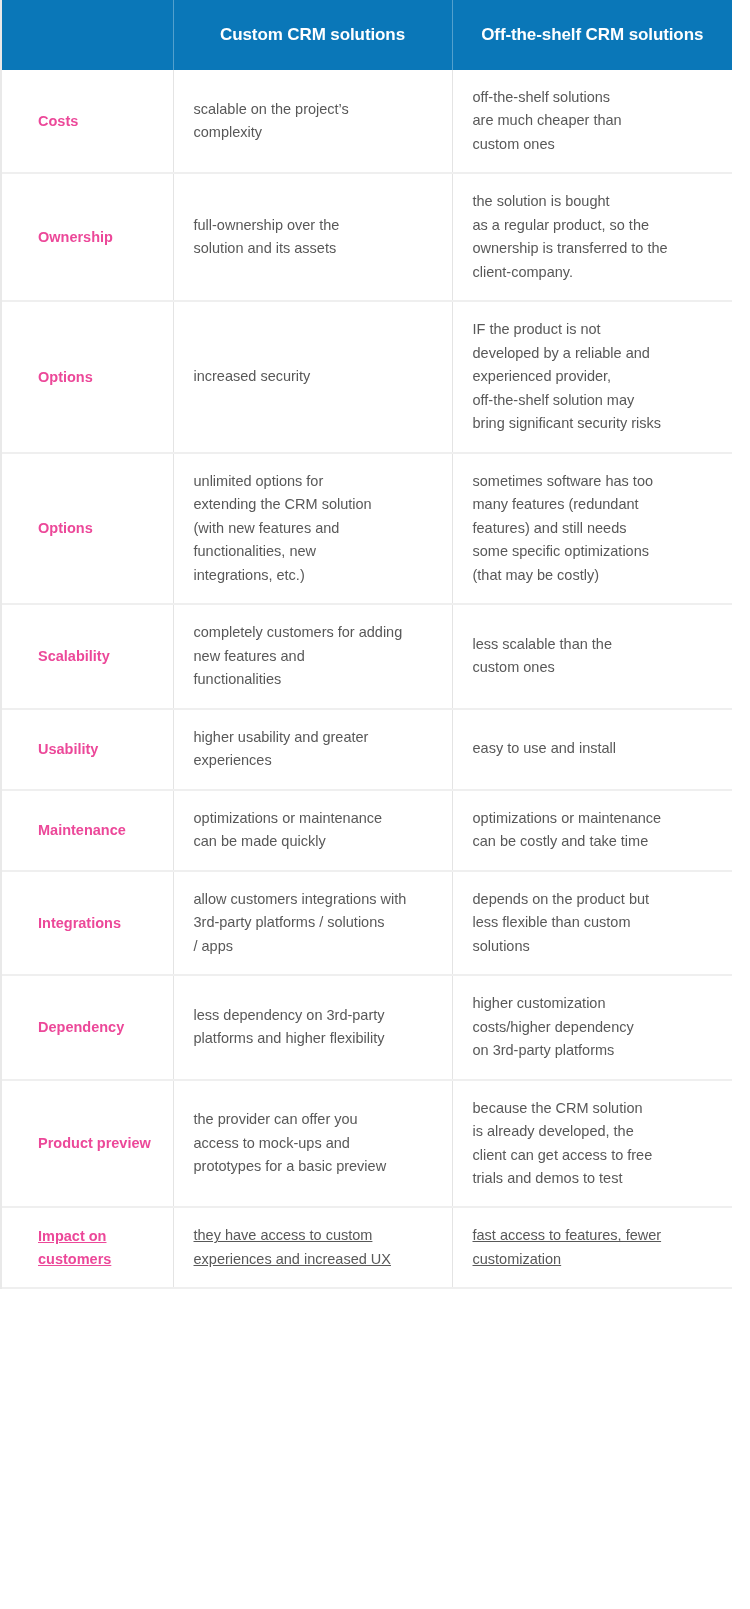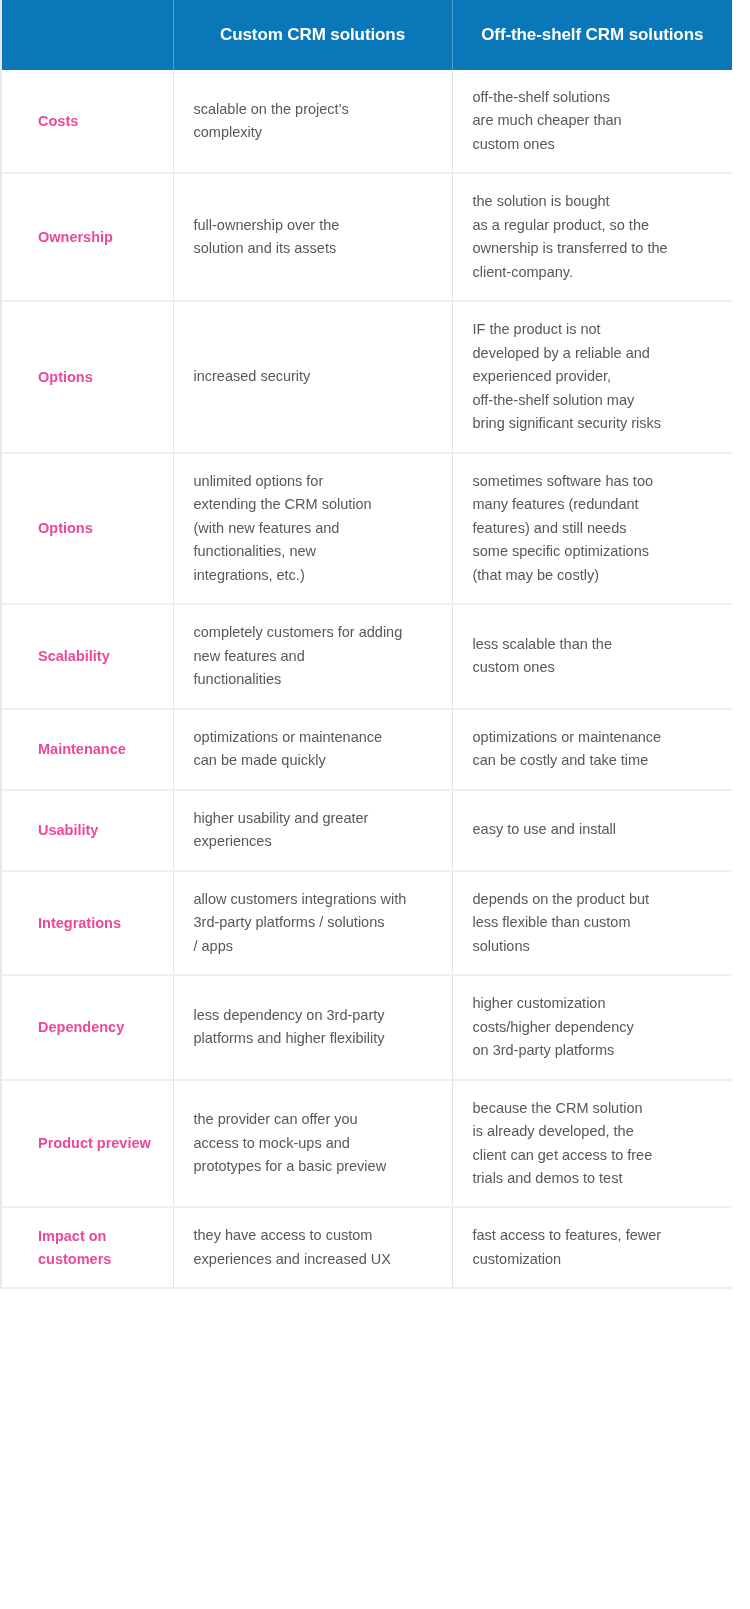--- a/index.html
+++ b/index.html
@@ -86,20 +86,21 @@
   tbody td.val {
     color: #585858;
     font-size: 14.5px;
     line-height: 1.62;
     padding: 16px 14px 16px 20px;
     border-left: 1px solid #e4e4e4;
   }
 
   tbody tr:last-child td {
     border-bottom: 2px solid #efefef;
+    text-decoration: underline;
   }
 
   .cell-text {
     display: block;
     white-space: pre-line;
   }
 </style>
 </head>
 <body>
 
@@ -191,41 +192,41 @@
 new features and
 functionalities</span>
             </td>
             <td class="val">
               <span class="cell-text">less scalable than the
 custom ones</span>
             </td>
           </tr>
           <tr>
             <td class="label">
+              <span class="cell-text">Usability</span>
+            </td>
+            <td class="val">
+              <span class="cell-text">higher usability and greater
+experiences</span>
+            </td>
+            <td class="val">
+              <span class="cell-text">easy to use and install</span>
+            </td>
+          </tr>
+          <tr>
+            <td class="label">
               <span class="cell-text">Maintenance</span>
             </td>
             <td class="val">
               <span class="cell-text">optimizations or maintenance
 can be made quickly</span>
             </td>
             <td class="val">
               <span class="cell-text">optimizations or maintenance
 can be costly and take time</span>
-            </td>
-          </tr>
-          <tr>
-            <td class="label">
-              <span class="cell-text">Usability</span>
-            </td>
-            <td class="val">
-              <span class="cell-text">higher usability and greater
-experiences</span>
-            </td>
-            <td class="val">
-              <span class="cell-text">easy to use and install</span>
             </td>
           </tr>
           <tr>
             <td class="label">
               <span class="cell-text">Integrations</span>
             </td>
             <td class="val">
               <span class="cell-text">allow customers integrations with
 3rd-party platforms / solutions
 / apps</span>

